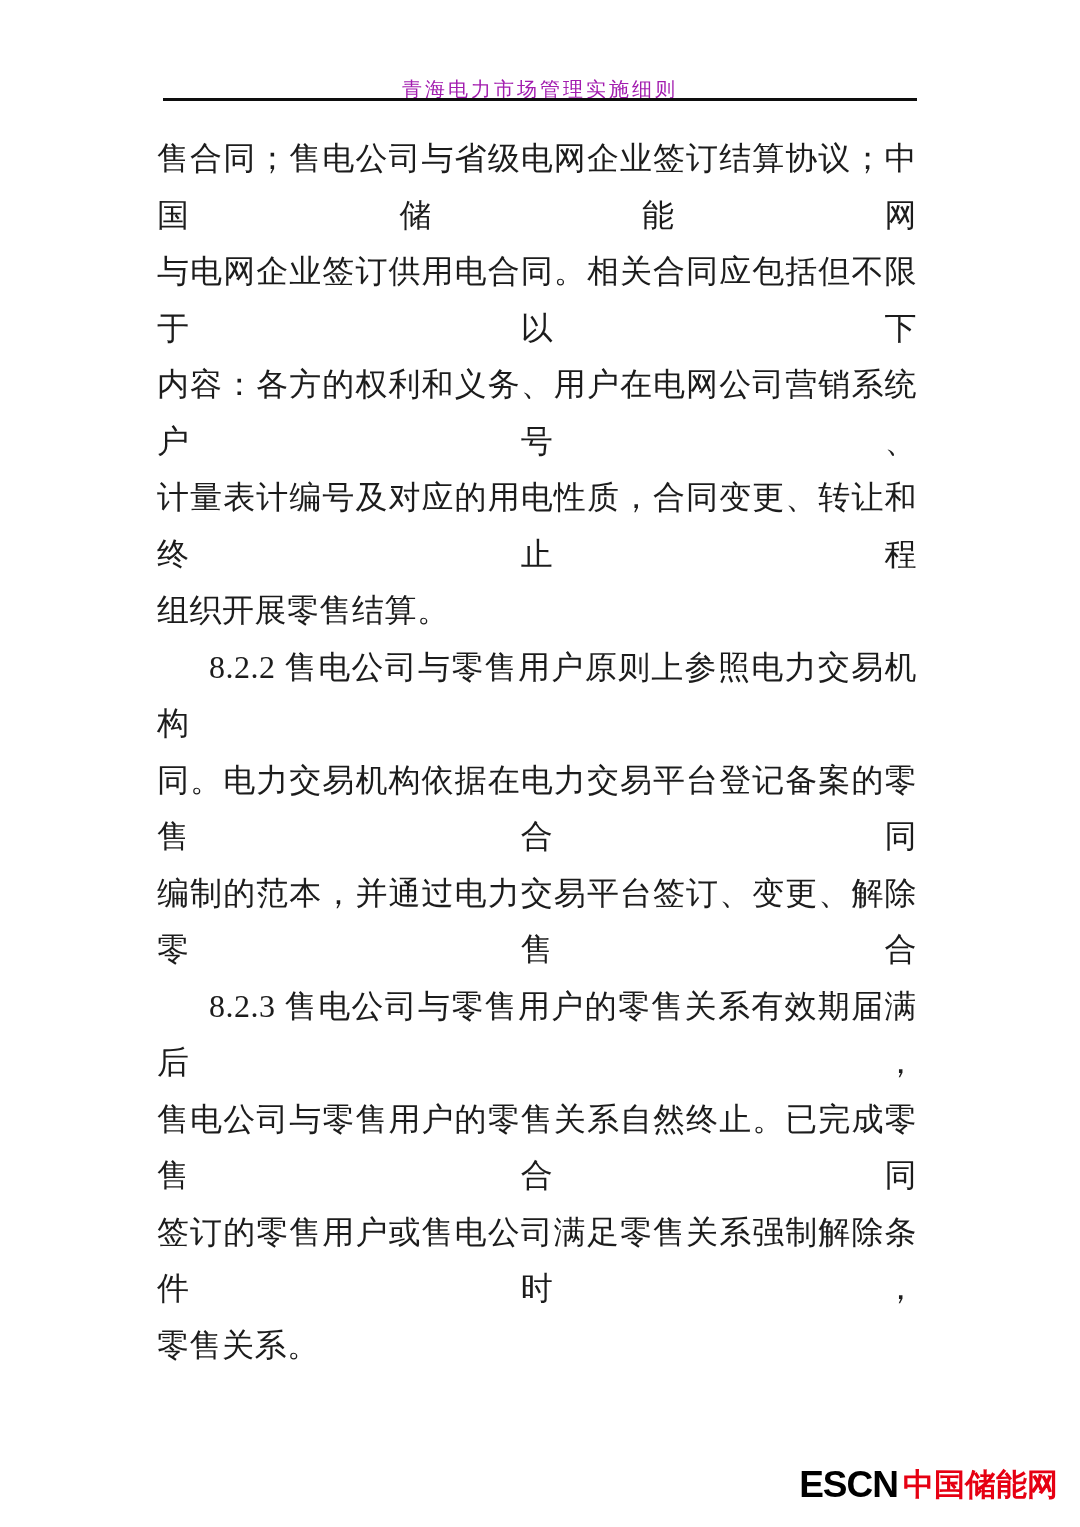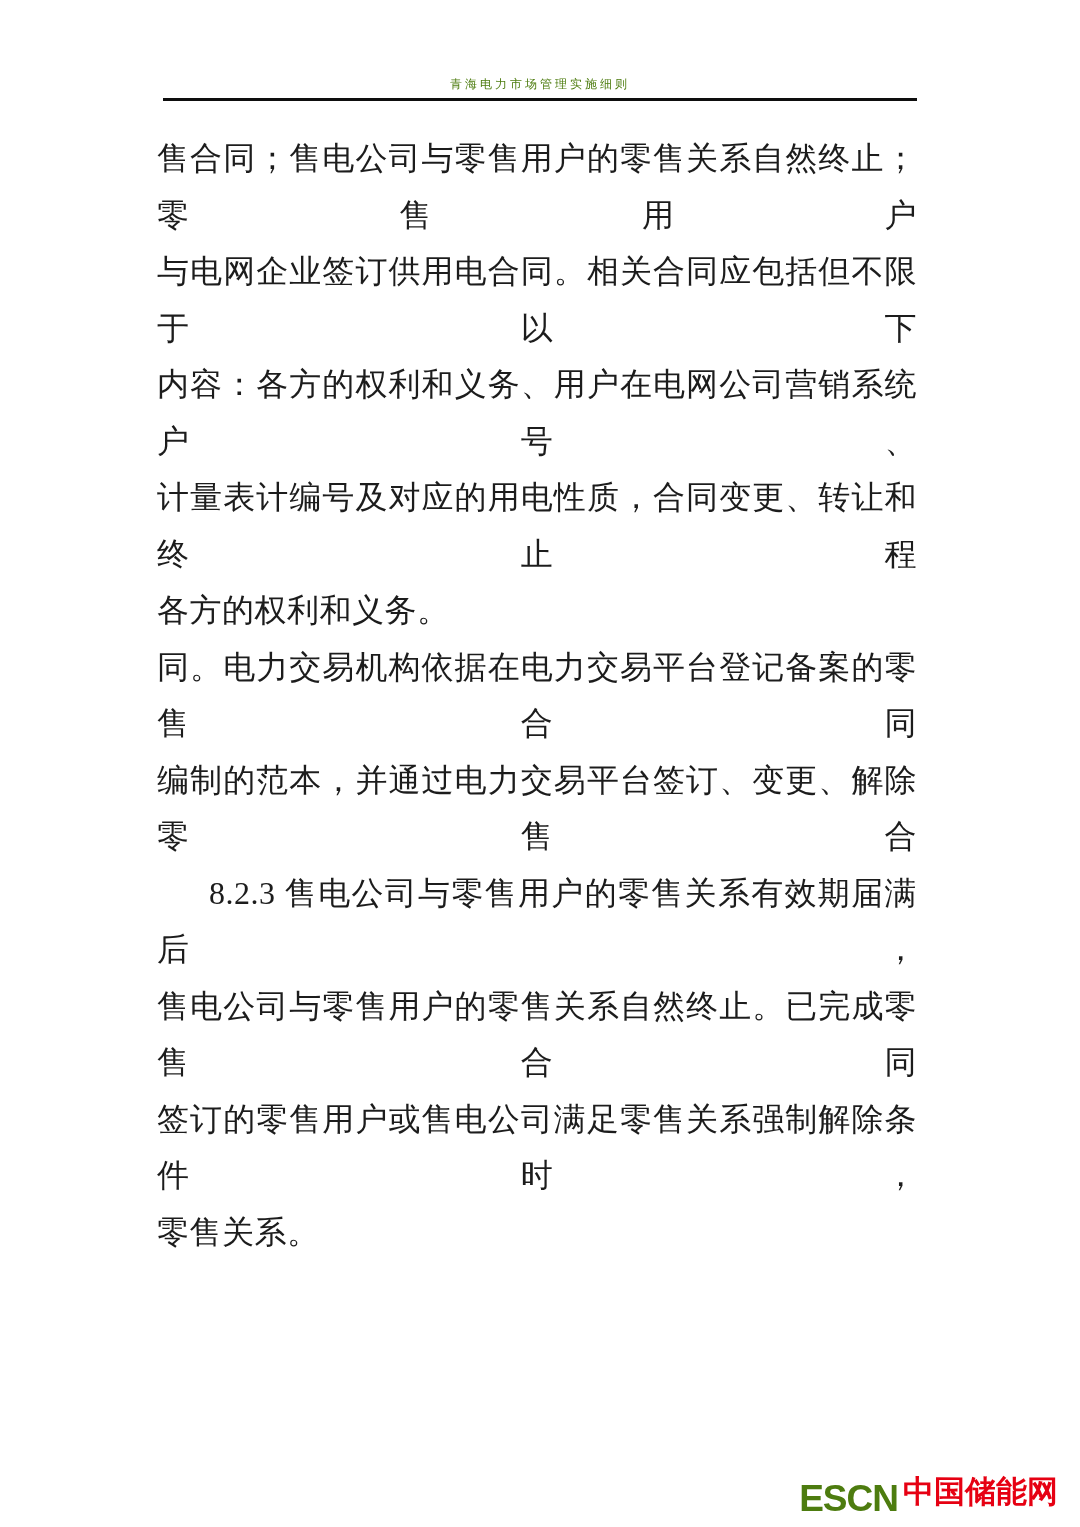--- a/index.html
+++ b/index.html
@@ -9,23 +9,23 @@
     height: 1527px;
     background: #ffffff;
     overflow: hidden;
     font-family: "Liberation Serif", "DejaVu Serif", serif;
   }
   
   .header-title {
     position: absolute;
     top: 76px; left: 0; width: 100%;
     text-align: center;
-    font-size: 12px;
+    font-size: 20px;
     letter-spacing: 3px;
-    color: #4d7c0f;
+    color: #a21caf;
   }
   .header-rule {
     position: absolute;
     top: 98px; left: 163px;
     width: 754px; height: 3px;
     background: #0e0e0e;
   }
   
   .body-text {
     position: absolute;
@@ -73,33 +73,34 @@
 </style>
 </head>
 <body>
 
 <div class="page">
 
   <div class="header-title">青海电力市场管理实施细则</div>
   <div class="header-rule"></div>
 
   <div class="body-text">
-    <div class="line">售合同；售电公司与零售用户的零售关系自然终止；零售用户</div>
+    <div class="line">售合同；售电公司与省级电网企业签订结算协议；中国储能网</div>
     <div class="line">与电网企业签订供用电合同。相关合同应包括但不限于以下</div>
     <div class="line">内容：各方的权利和义务、用户在电网公司营销系统户号、</div>
     <div class="line">计量表计编号及对应的用电性质，合同变更、转让和终止程</div>
-    <div class="line e">各方的权利和义务。</div>
+    <div class="line e">组织开展零售结算。</div>
+    <div class="line i1">8.2.2  售电公司与零售用户原则上参照电力交易机构</div>
     <div class="line">同。电力交易机构依据在电力交易平台登记备案的零售合同</div>
     <div class="line">编制的范本，并通过电力交易平台签订、变更、解除零售合</div>
     <div class="line i1">8.2.3  售电公司与零售用户的零售关系有效期届满后，</div>
     <div class="line">售电公司与零售用户的零售关系自然终止。已完成零售合同</div>
     <div class="line">签订的零售用户或售电公司满足零售关系强制解除条件时，</div>
     <div class="line e">零售关系。</div>
 
   </div>
 
 
   <div class="brand">
-    <span class="brand-en" style="color: #4d7c0f; margin-top: 14px;">ESCN</span>
+    <span class="brand-en" style="color: #000000;">ESCN</span>
     <span class="brand-zh" style="color: rgb(230, 0, 18);">中国储能网</span>
   </div>
 
 </div>
 
 </body></html>

